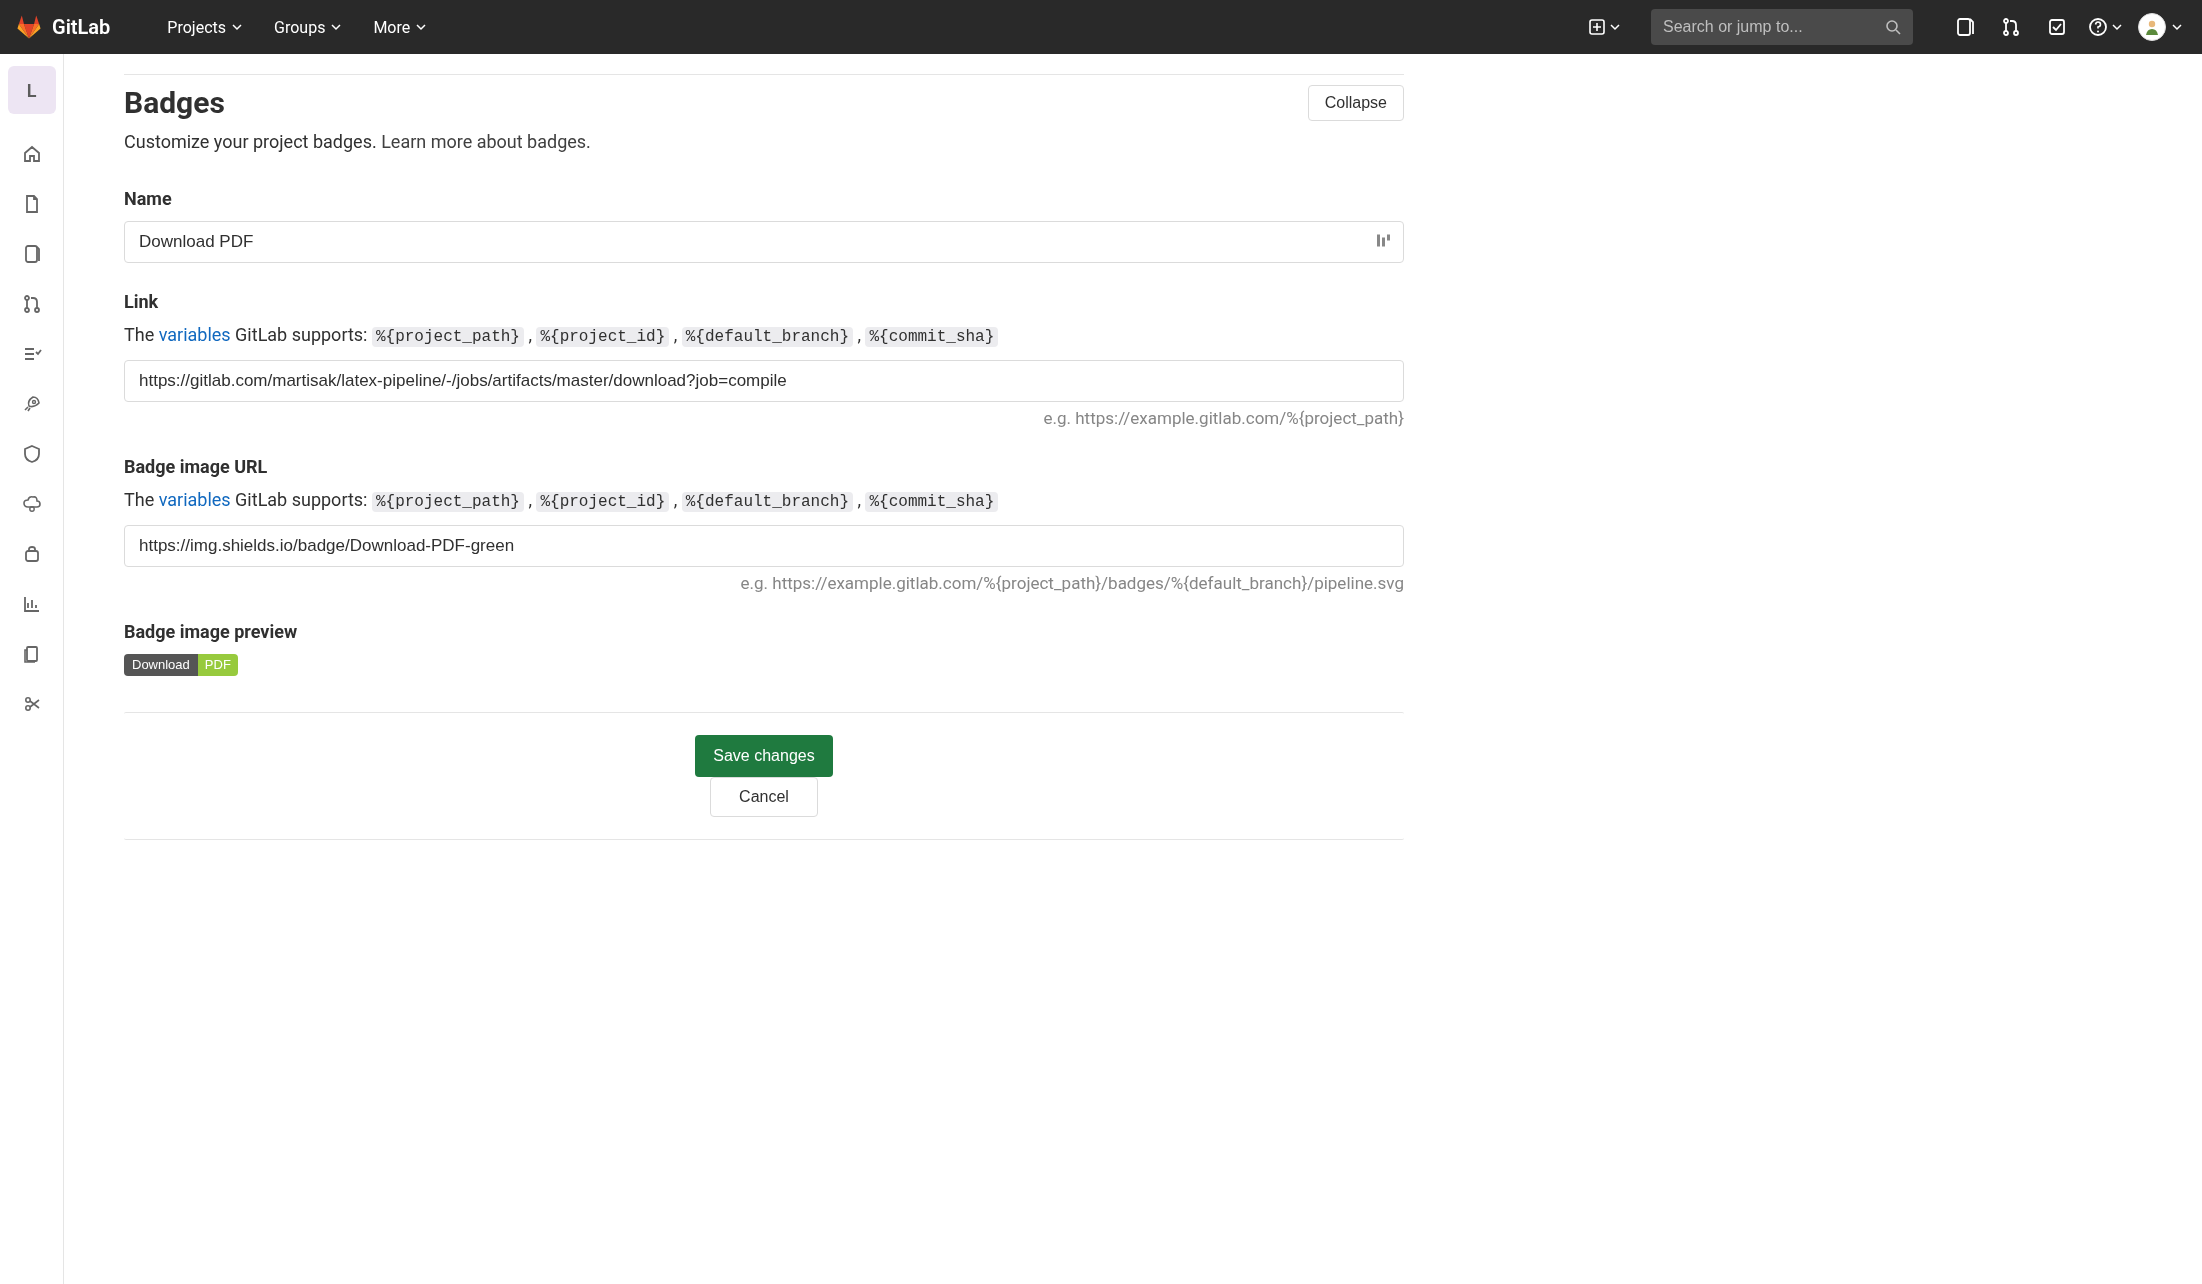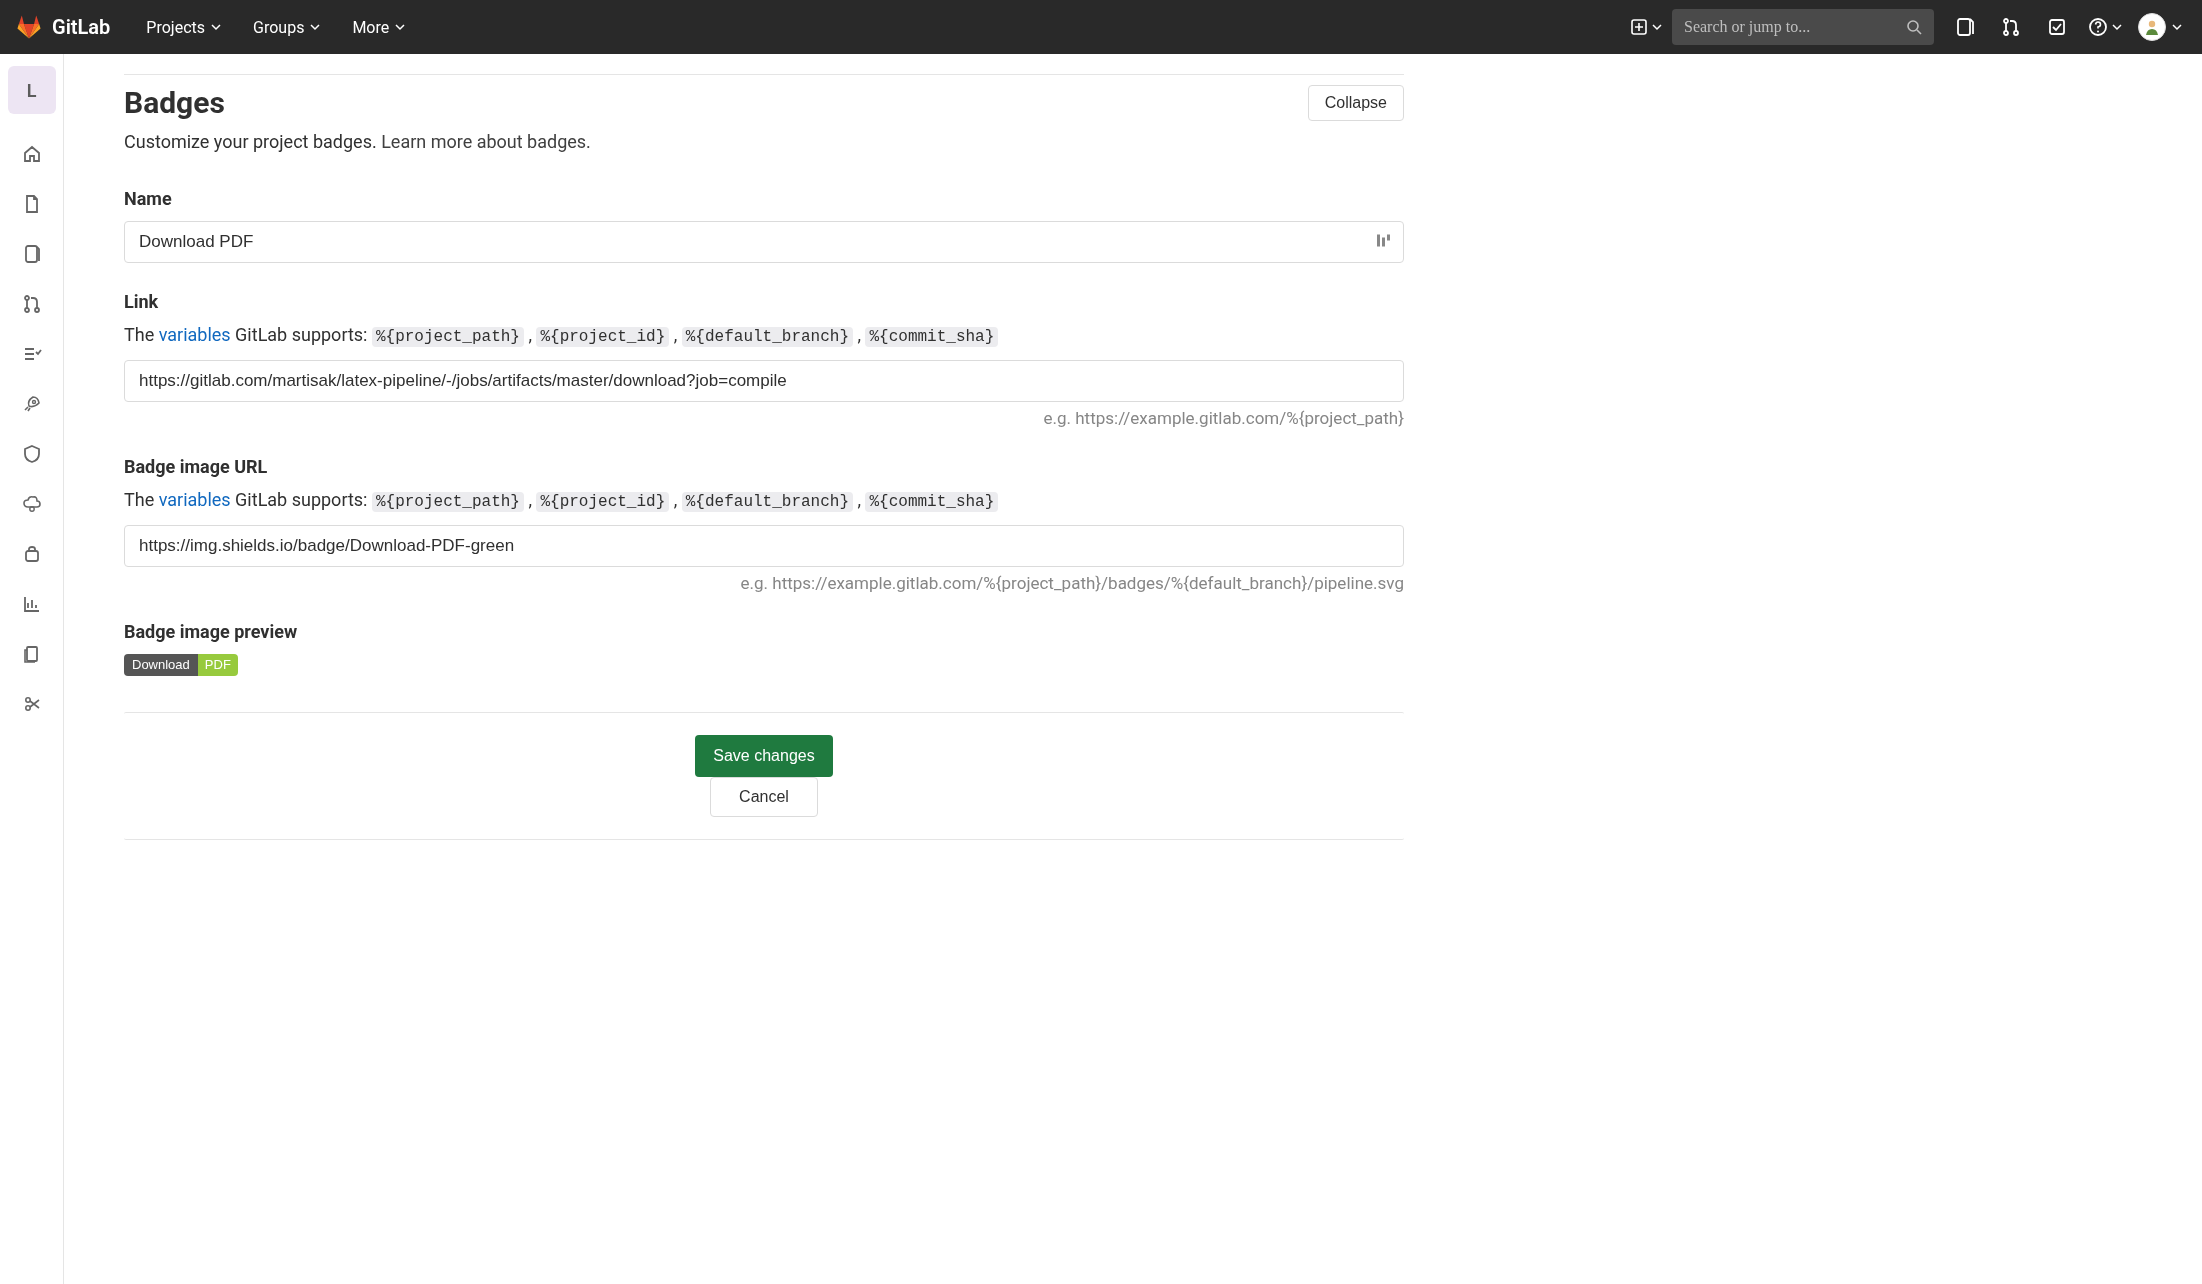--- a/index.html
+++ b/index.html
@@ -8,39 +8,39 @@
   font-size: 14px;
   background: #fff;
   color: #303030;
 }
 .topbar {
   background: #292929;
   height: 54px;
   display: flex;
   align-items: center;
   padding: 0 16px;
-  gap: 4px;
+  gap: 25px;
 }
 .logo-wrap { display: flex; align-items: center; gap: 10px; }
 .logo-icon { width: 26px; height: 26px; }
 .logo-text { color: #fff; font-size: 20px; font-weight: 600; }
 .topnav { display: flex; align-items: center; gap: 4px; margin-left: 18px; }
 .topnav-item {
   color: #fff; font-size: 16px; padding: 8px 14px;
   display: flex; align-items: center; gap: 6px; cursor: pointer;
   border-radius: 4px;
 }
 .chev { width: 10px; height: 10px; }
 .spacer { flex: 1; }
 .search-box {
   background: #4a4a4a; border-radius: 4px; height: 36px; width: 262px;
   display: flex; align-items: center; padding: 0 12px; gap: 8px; color: #bfbfbf;
 }
 .search-box input {
-  background: transparent; border: 0; outline: 0; color: #fff; font-size: 16px; flex: 1; font-family: Liberation Serif, serif;
+  background: transparent; border: 0; outline: 0; color: #fff; font-size: 16px; flex: 1;
 }
 .search-box input::placeholder { color: #bfbfbf; }
 .topicons { display: flex; align-items: center; gap: 8px; margin-left: 8px; }
 .topicon {
   width: 38px; height: 38px; display: flex; align-items: center; justify-content: center;
   color: #fff; cursor: pointer; border-radius: 4px;
 }
 .avatar {
   width: 28px; height: 28px; border-radius: 50%; background: #fff;
   display: flex; align-items: center; justify-content: center; font-size: 14px;

